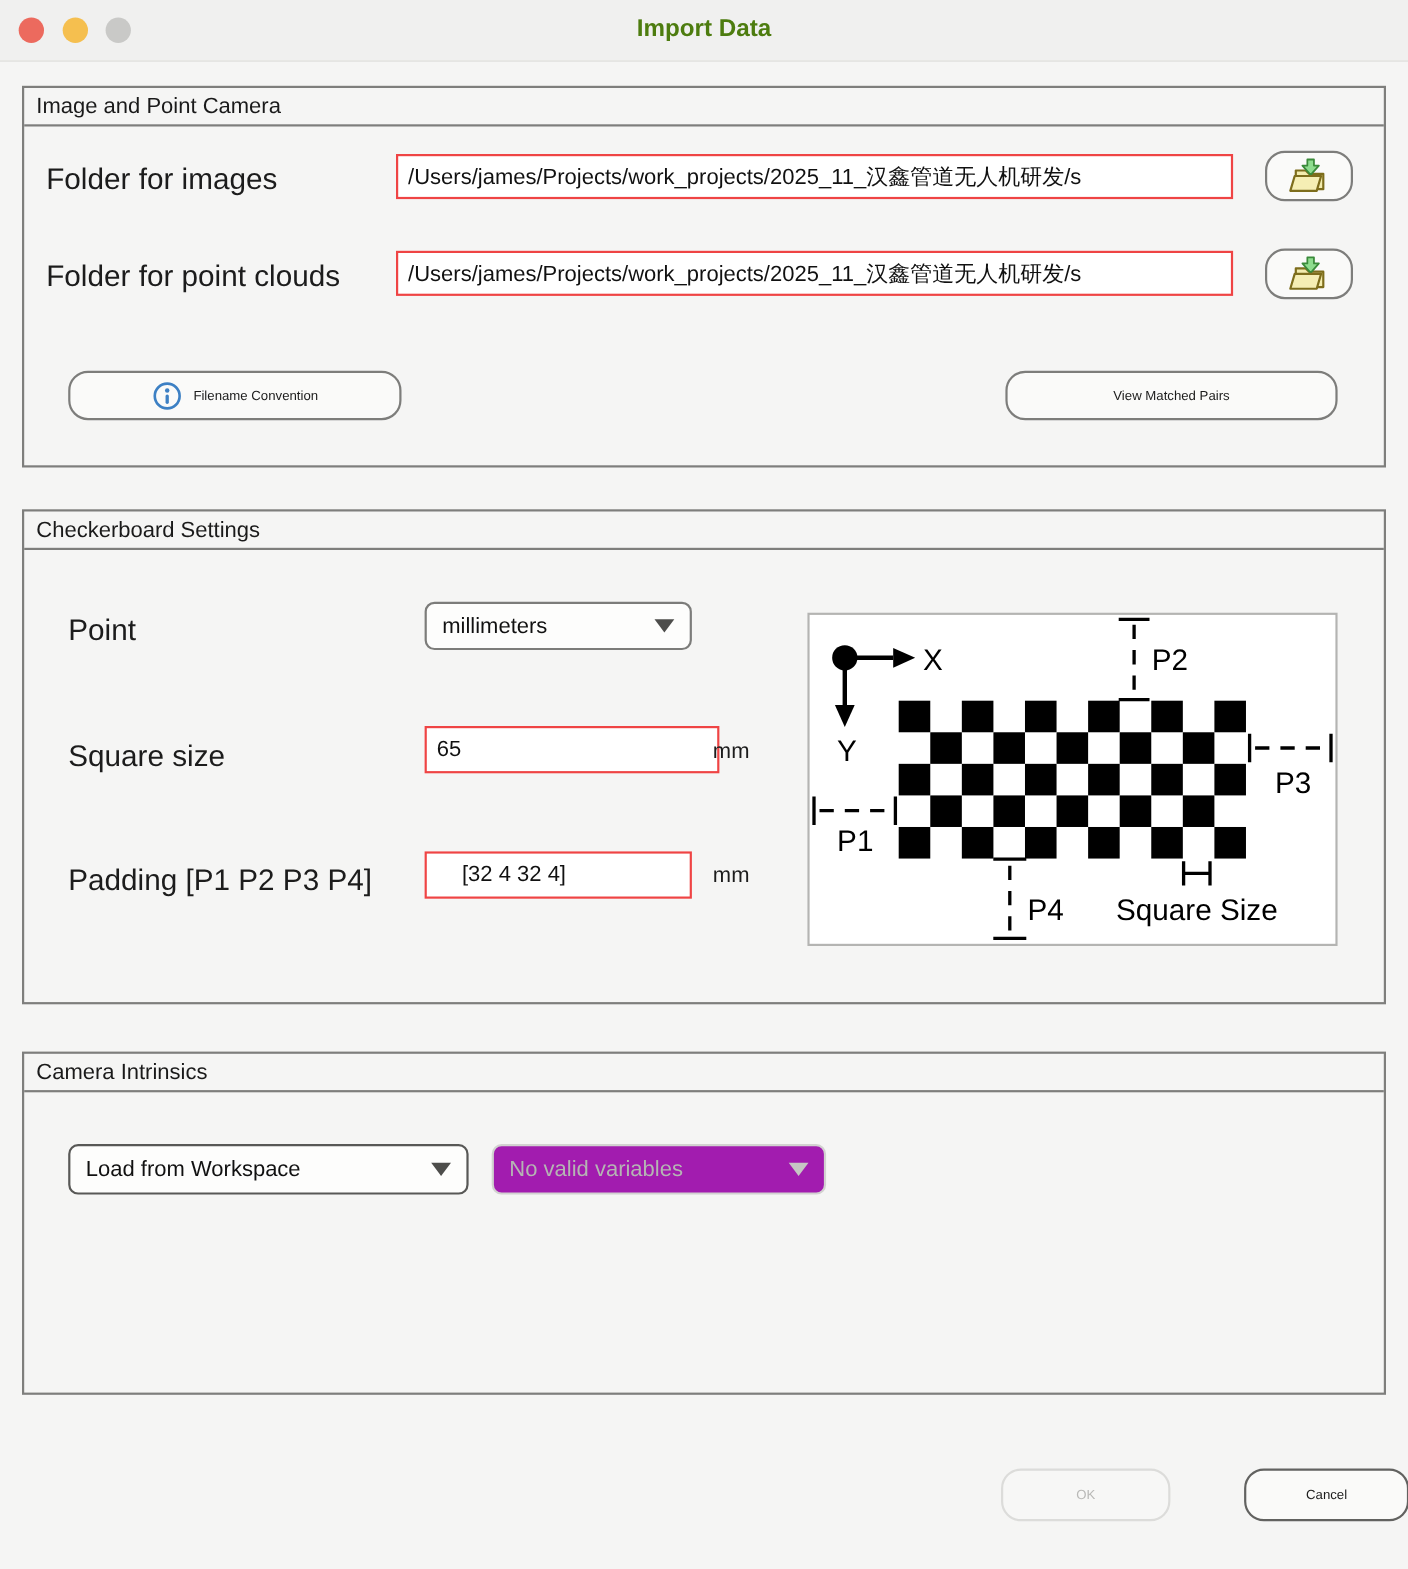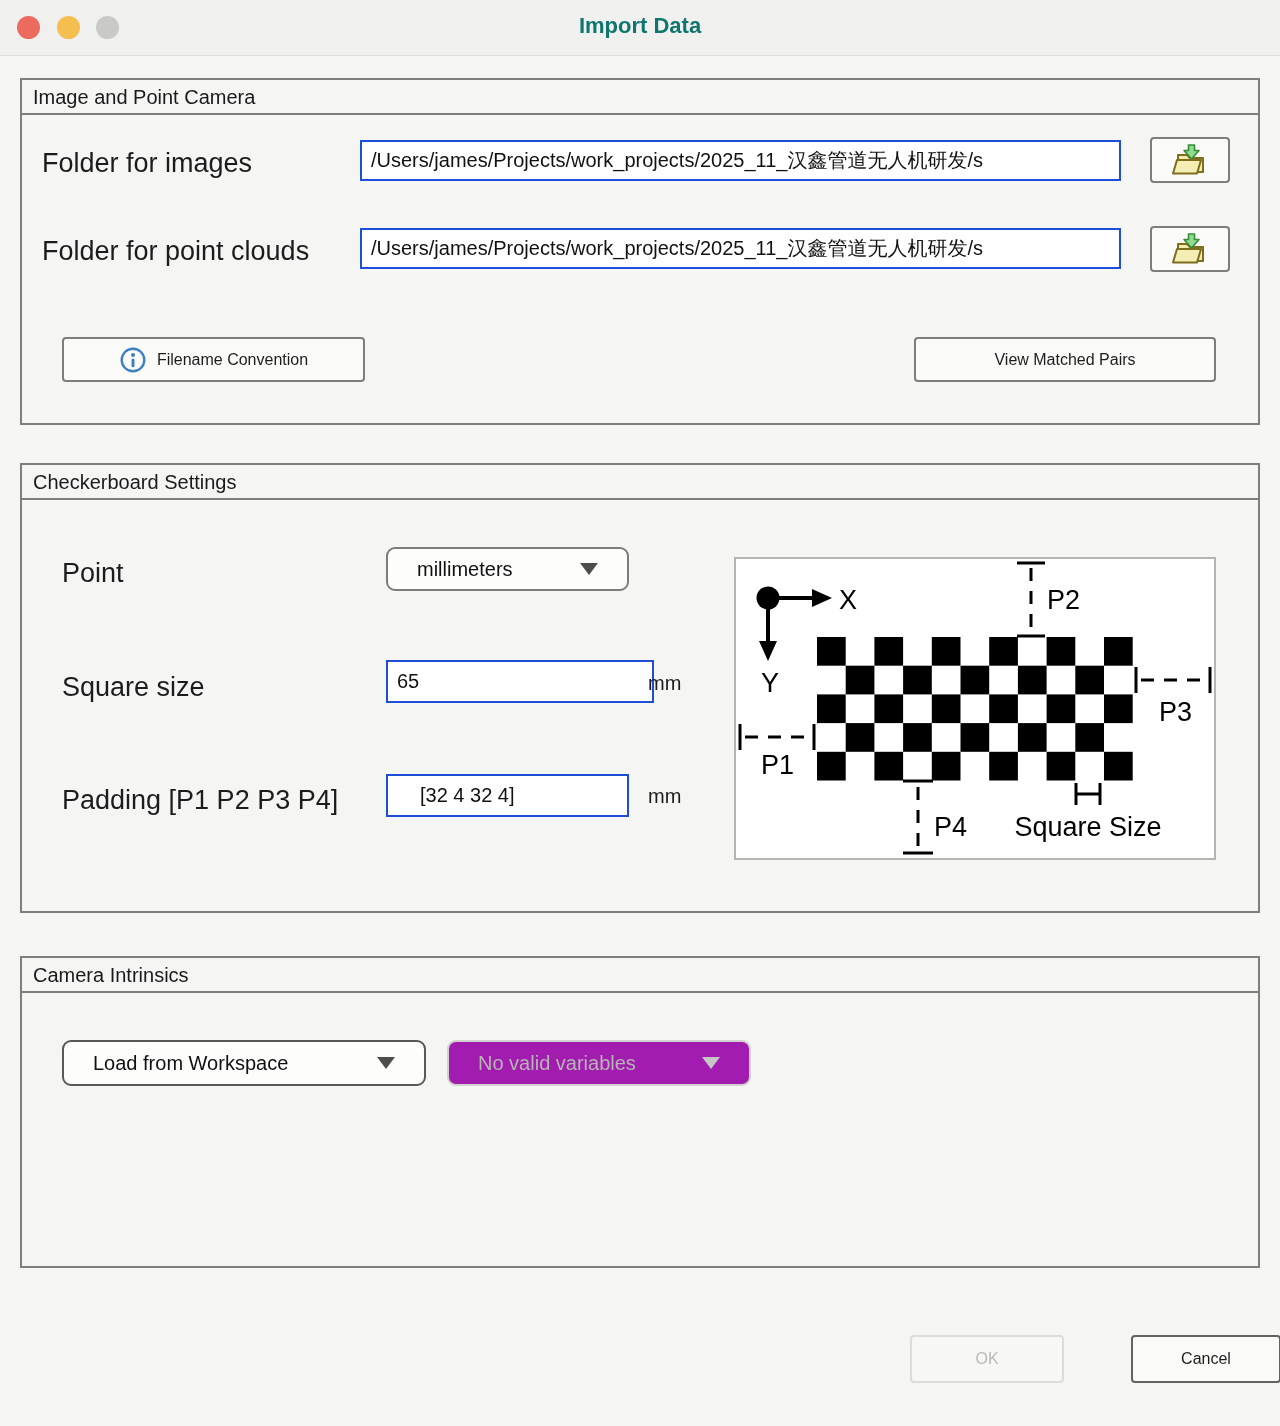--- a/index.html
+++ b/index.html
@@ -14,53 +14,53 @@
   .titlebar{
     left:0;top:0;width:1280px;height:55px;
     background:#f0f0ef;border-bottom:1px solid #ddddda;
   }
   .traffic{width:23px;height:23px;border-radius:50%;top:16px;}
   .t-close{left:17px;background:#ec6a5e;}
   .t-min{left:57px;background:#f5bf4f;}
   .t-zoom{left:96px;background:#c9c9c7;}
   .win-title{
     left:0;top:13px;width:1280px;text-align:center;
-    font-size:22px;font-weight:bold;color:#0f766e;
+    font-size:22px;font-weight:bold;color:#4d7c0f;
   }
   
   .groupbox{
     border:2px solid #7e7e7c;background:transparent;box-sizing:border-box;
   }
   .group-header{
     position:absolute;left:0;top:0;right:0;height:35px;
     border-bottom:2px solid #7e7e7c;
     font-size:20px;color:#1a1a1a;
     line-height:35px;padding-left:11px;box-sizing:border-box;
   }
   .field-label{font-size:27px;color:#1c1c1c;white-space:nowrap;}
   
   .textfield{
-    box-sizing:border-box;border:2px solid #1d4ed8;background:#ffffff;
+    box-sizing:border-box;border:2px solid #ef4444;background:#ffffff;
     font-family:"Liberation Sans","DejaVu Sans",sans-serif;
     font-size:20px;color:#111;padding:0 9px;outline:none;
   }
   
   .btn{
-    box-sizing:border-box;border:2px solid #7d7d7b;border-radius:4px;
-    background:#fafaf9;font-size:16px;color:#1c1c1c;
+    box-sizing:border-box;border:2px solid #7d7d7b;border-radius:18px;
+    background:#fafaf9;font-size:12px;color:#1c1c1c;
     display:flex;align-items:center;justify-content:center;gap:10px;
     cursor:default;
   }
   .btn-disabled{border-color:#dcdcda;color:#b9b9b7;background:#f7f7f6;}
   .btn-dark{border-color:#626260;margin-left:44px;}
   
   .dropdown{
     box-sizing:border-box;border:2px solid #7c7c7a;border-radius:9px;
     background:#fdfdfc;font-size:20px;color:#111;
-    display:flex;align-items:center;padding:0 29px;
+    display:flex;align-items:center;padding:0 14px;
   }
   .dropdown .dd-label{flex:1;white-space:nowrap;overflow:hidden;}
   .dd-arrow{
     width:0;height:0;border-left:9px solid transparent;
     border-right:9px solid transparent;border-top:12px solid #4d4d4b;
   }
   .dropdown-dark{border-color:#58585б;border-color:#585856;}
   .dropdown-disabled{border-color:#d2d2d0;color:#b5b5b3;background:#a21caf;gap:43px;}
   .dropdown-disabled .dd-arrow{border-top-color:#c6c6c4;}
   .unit-label{font-size:20px;color:#1c1c1c;}

